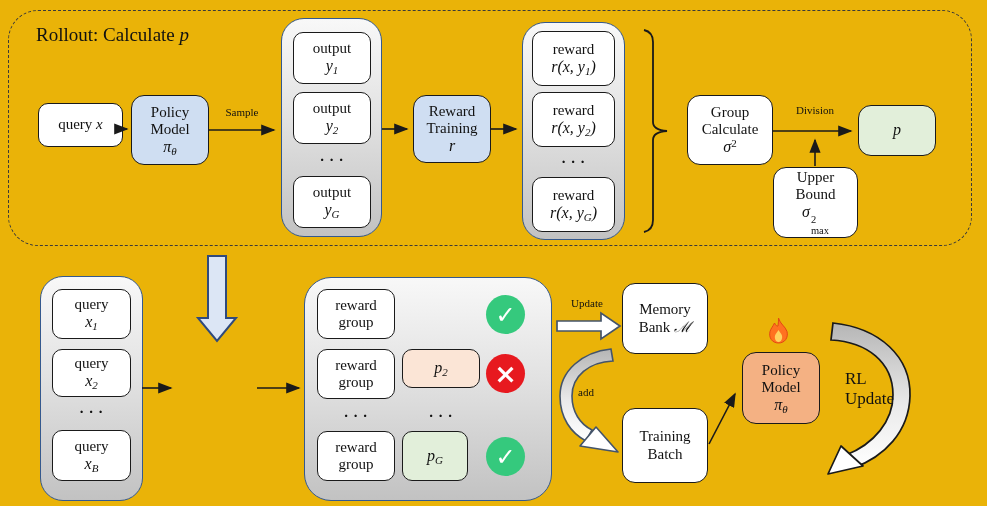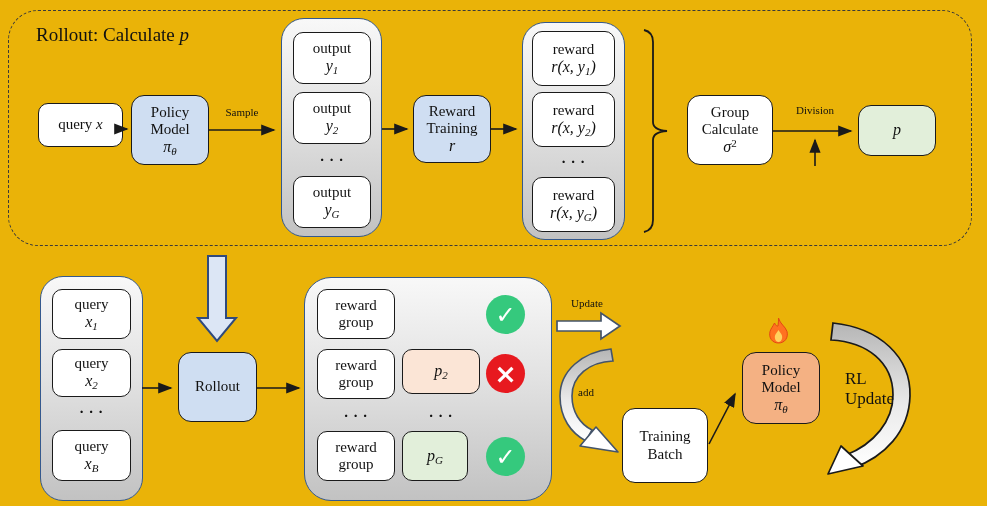--- a/index.html
+++ b/index.html
@@ -97,53 +97,60 @@
     <div>Calculate</div>
     <div class="mathline"><i class="m">σ</i><sup>2</sup></div>
   </div>
 
   <div class="lbl" style="left:778px;top:104px;width:74px;">Division</div>
 
   <div class="box green r12 mathline" style="left:858px;top:105px;width:78px;height:51px;">
     <i class="m">p</i>
   </div>
 
+  <div class="box r12" style="left:773px;top:167px;width:85px;height:71px;">
+    <div>Upper</div>
+    <div>Bound</div>
+    <div class="mathline"><i class="m">σ</i><span class="stack">
+          <span>2</span>
+          <span>max</span>
+        </span></div>
+  </div>
 
   <div class="container" style="left:40px;top:276px;width:103px;height:225px;"></div>
   <div class="box" style="left:52px;top:289px;width:79px;height:50px;">
     <div>query</div>
     <div class="mathline"><i class="m">x</i><sub class="m">1</sub></div>
   </div>
   <div class="box" style="left:52px;top:349px;width:79px;height:48px;">
     <div>query</div>
     <div class="mathline"><i class="m">x</i><sub class="m">2</sub></div>
   </div>
   <div class="dots" style="left:52px;top:400px;width:79px;">. . .</div>
   <div class="box" style="left:52px;top:430px;width:79px;height:51px;">
     <div>query</div>
     <div class="mathline"><i class="m">x</i><sub class="m">B</sub></div>
   </div>
 
-  <div class="box blue r12" style="left:178px;top:352px;width:79px;height:70px;">Rollout</div>
 
   <div class="container" style="left:304px;top:277px;width:248px;height:224px;border-radius:27px;"></div>
 
   <div class="box" style="left:317px;top:289px;width:78px;height:50px;">
     <div>reward</div>
     <div>group</div>
   </div>
   <div class="status pass" style="left:486px;top:295px;">
       <span>✓</span>
     </div>
 
   <div class="box" style="left:317px;top:349px;width:78px;height:50px;">
     <div>reward</div>
     <div>group</div>
   </div>
-  <div class="box peach mathline" style="left:402px;top:349px;width:78px;height:45px;">
+  <div class="box peach mathline" style="left:402px;top:349px;width:78px;height:39px;">
     <div><i class="m">p</i><sub class="m">2</sub></div>
   </div>
   <div class="status fail" style="left:486px;top:354px;">
       <span>×</span>
     </div>
 
   <div class="dots" style="left:317px;top:404px;width:78px;">. . .</div>
   <div class="dots" style="left:402px;top:404px;width:78px;">. . .</div>
 
   <div class="box" style="left:317px;top:431px;width:78px;height:50px;">
@@ -153,20 +160,24 @@
   <div class="box green mathline" style="left:402px;top:431px;width:66px;height:50px;">
     <div><i class="m">p</i><sub class="m">G</sub></div>
   </div>
   <div class="status pass" style="left:486px;top:437px;">
       <span>✓</span>
     </div>
 
   <div class="lbl" style="left:552px;top:297px;width:70px;">Update</div>
   <div class="lbl" style="left:566px;top:386px;width:40px;">add</div>
 
+  <div class="box r12" style="left:622px;top:283px;width:86px;height:71px;">
+    <div>Memory</div>
+    <div><span>Bank</span>&nbsp;<i class="m">ℳ</i></div>
+  </div>
 
   <div class="box r12" style="left:622px;top:408px;width:86px;height:75px;">
     <div>Training</div>
     <div>Batch</div>
   </div>
 
   <div class="box orange" style="left:742px;top:352px;width:78px;height:72px;">
     <div>Policy</div>
     <div>Model</div>
     <div class="mathline"><i class="m">π</i><sub class="m">θ</sub></div>

